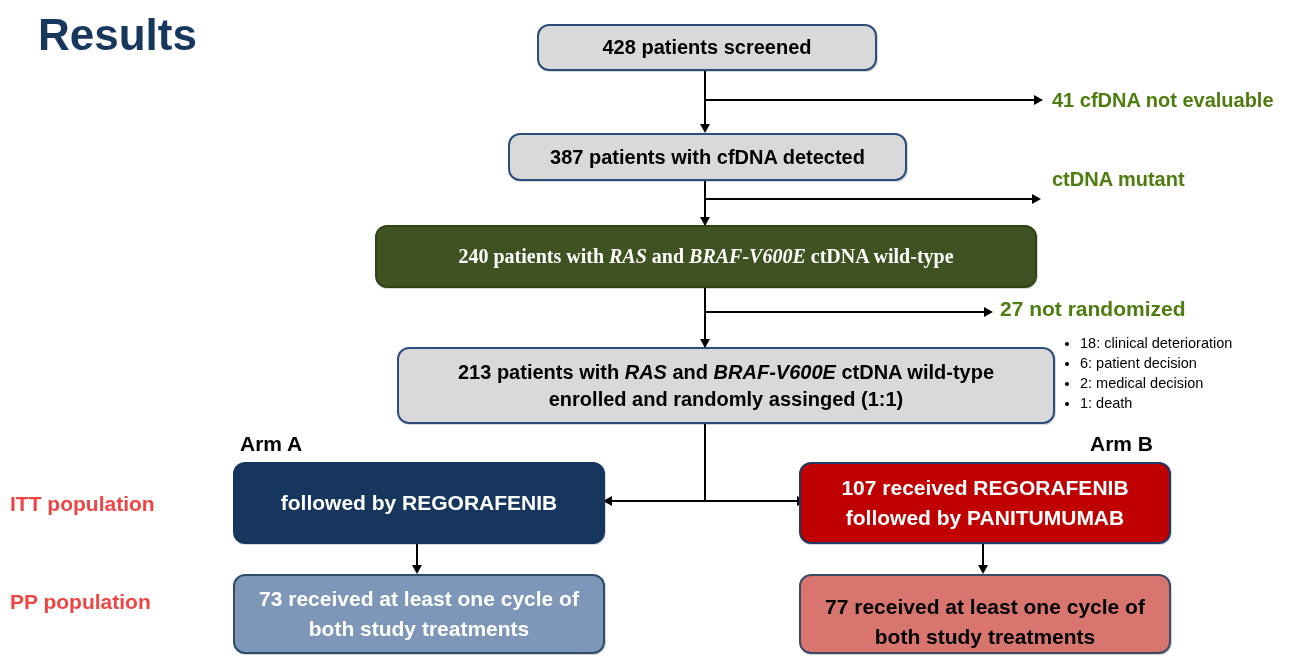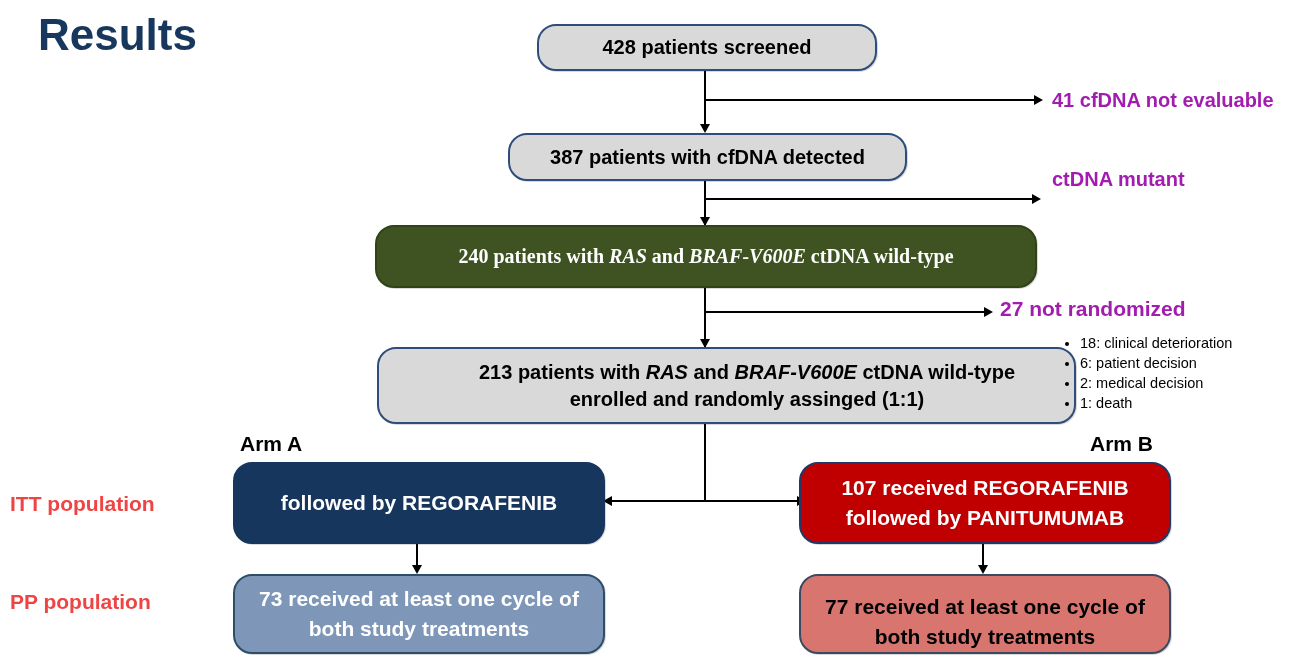--- a/index.html
+++ b/index.html
@@ -10,37 +10,37 @@
     font-family:"Liberation Sans", sans-serif;
     overflow:hidden;
   }
   .abs{position:absolute;}
   .page-title{
     font-size:44px;font-weight:bold;color:#17375d;letter-spacing:0px;
   }
   .box{
     position:absolute;
     border:2px solid #1f3864;
-    border-radius:19px;
+    border-radius:12px;
     display:flex;flex-direction:column;align-items:center;justify-content:center;
     text-align:center;
     font-weight:bold;
     color:#000000;
     box-shadow:1px 1px 0 rgba(0,0,0,0.15);
   }
   .box.gray{background:#d9d9d9;border-color:#2e4d7b;}
   .box.green{background:#3e5321;color:#ffffff;border-color:#2f4317;}
   .box.navy{background:#17365d;color:#ffffff;border-color:#17365d;}
   .box.red{background:#c00000;color:#ffffff;border-color:#1f3864;}
   .box.slate{background:#7e96b7;color:#ffffff;border-color:#2e4d6b;}
   .box.salmon{background:#d9756f;color:#000000;border-color:#3b4a63;justify-content:flex-end;}
   .fs20{font-size:20px;line-height:27px;}
   .fs21{font-size:21px;line-height:30px;}
   .side-label{
-    position:absolute;font-size:20px;font-weight:bold;color:#a21caf;line-height:26px;
+    position:absolute;font-size:20px;font-weight:bold;color:#4d7c0f;line-height:26px;
     white-space:nowrap;
   }
   .arm-label{position:absolute;font-size:21px;font-weight:bold;color:#000;}
   .pop-label{position:absolute;font-size:21px;font-weight:bold;color:#ef4444;}
   .vline{position:absolute;width:2px;background:#000;}
   .hline{position:absolute;height:2px;background:#000;}
   .ah-down{position:absolute;width:0;height:0;
     border-left:5px solid transparent;border-right:5px solid transparent;border-top:9px solid #000;}
   .ah-right{position:absolute;width:0;height:0;
     border-top:5px solid transparent;border-bottom:5px solid transparent;border-left:9px solid #000;}
@@ -94,21 +94,21 @@
   </div>
 
   <div class="box gray fs20" style="left:508px;top:133px;width:395px;height:44px;">
     <div>387 patients with cfDNA detected</div>
   </div>
 
   <div class="box green fs20" style="left:375px;top:225px;width:658px;height:59px;font-family:Liberation Serif, serif;">
     <div><span>240 patients with </span><i>RAS</i><span> and </span><i>BRAF-V600E</i><span> ctDNA wild-type</span></div>
   </div>
 
-  <div class="box gray fs20" style="left:377px;top:347px;width:654px;height:73px;padding-left:41px;">
+  <div class="box gray fs20" style="left:397px;top:347px;width:654px;height:73px;">
     <div><span>213 patients with </span><i>RAS</i><span> and </span><i>BRAF-V600E</i><span> ctDNA wild-type</span></div>
     <div>enrolled and randomly assinged (1:1)</div>
   </div>
 
   <div class="box navy fs21" style="left:233px;top:462px;width:368px;height:78px;">
     <div>followed by REGORAFENIB</div>
   </div>
 
   <div class="box red fs21" style="left:799px;top:462px;width:368px;height:78px;">
     <div>107 received REGORAFENIB</div>

